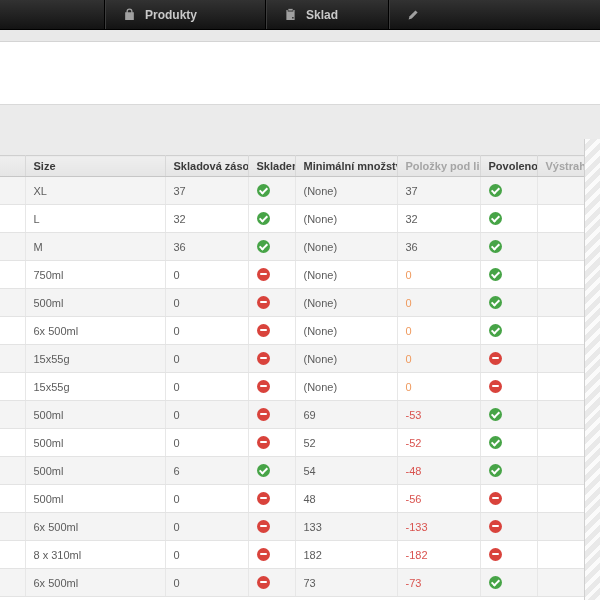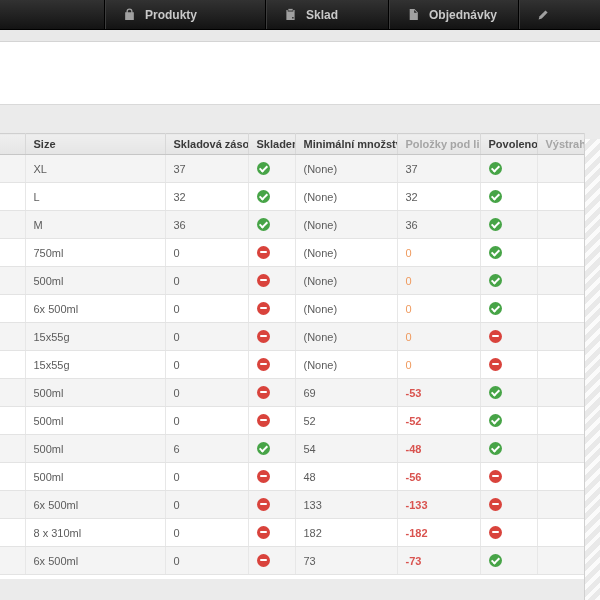--- a/index.html
+++ b/index.html
@@ -26,40 +26,40 @@
   .nav-item:nth-of-type(2){width:129px;margin-left:34px;}
   .nav-item:nth-of-type(3){width:123px;margin-left:32px;}
   .nav-item:nth-of-type(4){width:130px;}
   .nav-item .icon{display:inline-flex;width:13px;height:13px;flex:0 0 auto;}
   .nav-item .icon svg{width:13px;height:13px;fill:#a0a0a0;}
   
   .strip{height:11px;background:#e9e9e9;border-bottom:1px solid #d4d4d4;}
   .white-panel{height:62px;background:#ffffff;border-bottom:1px solid #d9d9d9;}
   .gap{height:34px;}
   
-  .table-wrap{position:absolute;top:133px;left:0;width:584px;background:#d946ef;}
+  .table-wrap{position:absolute;top:155px;left:0;width:584px;background:#d946ef;}
   table{border-collapse:collapse;table-layout:fixed;width:584px;font-size:11px;}
   th{
     height:21px;box-sizing:border-box;
     background:linear-gradient(#efefef,#e5e5e5);
     border-top:1px solid #cfcfcf;border-bottom:1px solid #c6c6c6;
     border-right:1px solid #d8d8d8;
     color:#3a3a3a;font-size:11px;font-weight:bold;text-align:left;
     padding:0 8px;cursor:pointer;white-space:nowrap;overflow:hidden;
   }
   th.muted{color:#a5a5a5;}
   td{
     height:28px;box-sizing:border-box;
     border-bottom:1px solid #e3e3e3;border-right:1px solid #e7e7e7;
     color:#5c5c5c;padding:0 8px;white-space:nowrap;overflow:hidden;
   }
   tr.odd td{background:#f4f4f4;}
   tr.even td{background:#ffffff;}
   td.c-orange{color:#ef9a5e;}
-  td.c-red{color:#d9534f;font-weight:bold;}
+  td.c-red{color:#d9534f;}
   
   .badge{display:inline-block;width:13px;height:13px;border-radius:50%;
     position:relative;vertical-align:middle;}
   .badge.check{background:#47a447;}
   .badge.check::after{
     content:"";position:absolute;left:4px;top:2px;width:3px;height:6px;
     border:solid #fff;border-width:0 2px 2px 0;transform:rotate(45deg);
   }
   .badge.minus{background:#d9433c;}
   .badge.minus::after{
@@ -90,28 +90,20 @@
     <span class="label">Produkty</span>
   </div>
     <div class="nav-item">
     <span class="icon">
         <svg viewBox="0 0 12 12">
           <path d="M4 .8h4v1.6H4z"></path>
           <path d="M2.2 1.8h1.2v1.4h5.2V1.8h1.2V11H2.2zM7.6 9.6h1.2V8.4H7.6z"></path>
         </svg>
       </span>
     <span class="label">Sklad</span>
-  </div>
-    <div class="nav-item">
-    <span class="icon">
-        <svg viewBox="0 0 12 12">
-          <path d="M2.5 1h4.4L10 4.1V11H2.5zM6.6 1.8v2.6h2.6z"></path>
-        </svg>
-      </span>
-    <span class="label">Objednávky</span>
   </div>
     <div class="nav-item">
     <span class="icon">
         <svg viewBox="0 0 12 12">
           <path d="M1.5 10.5l.9-2.9 5.4-5.4 2 2-5.4 5.4z"></path>
         </svg>
       </span>
 
   </div>
   </div>

